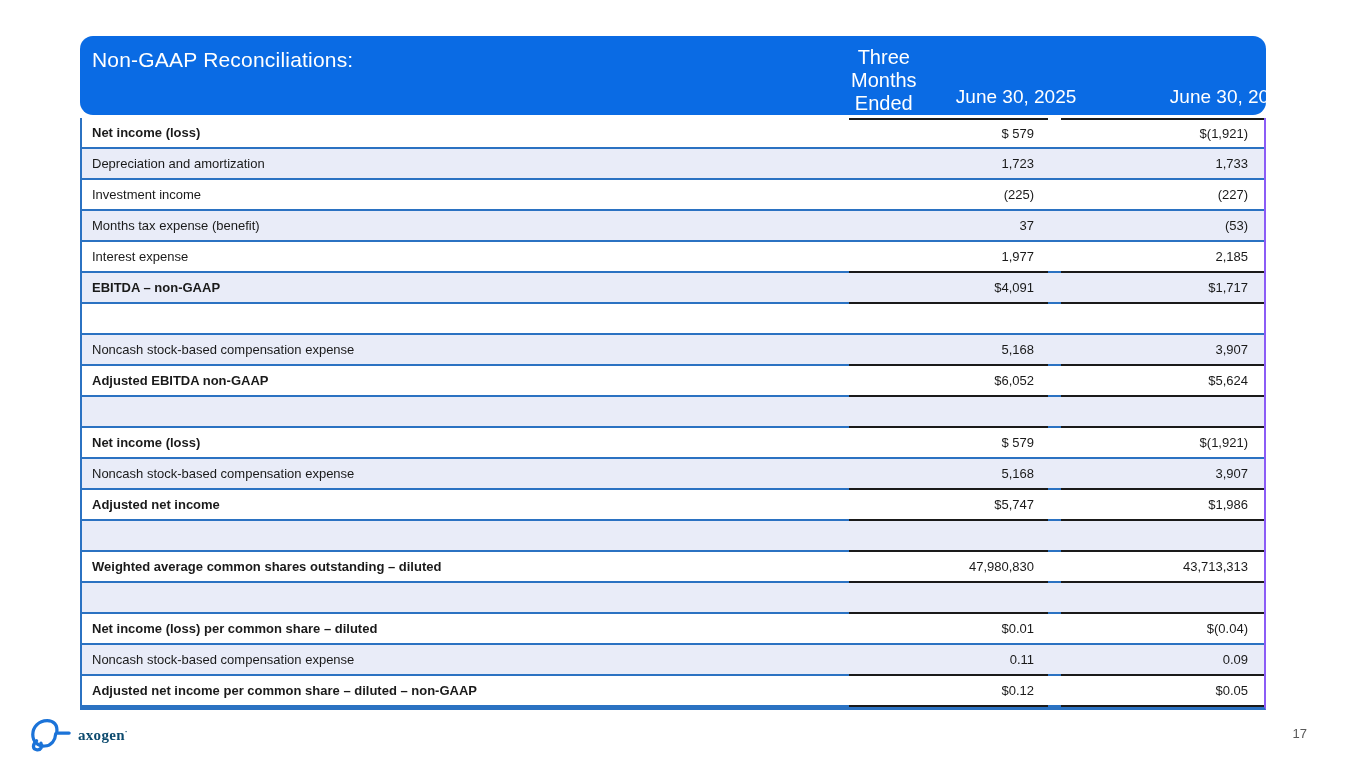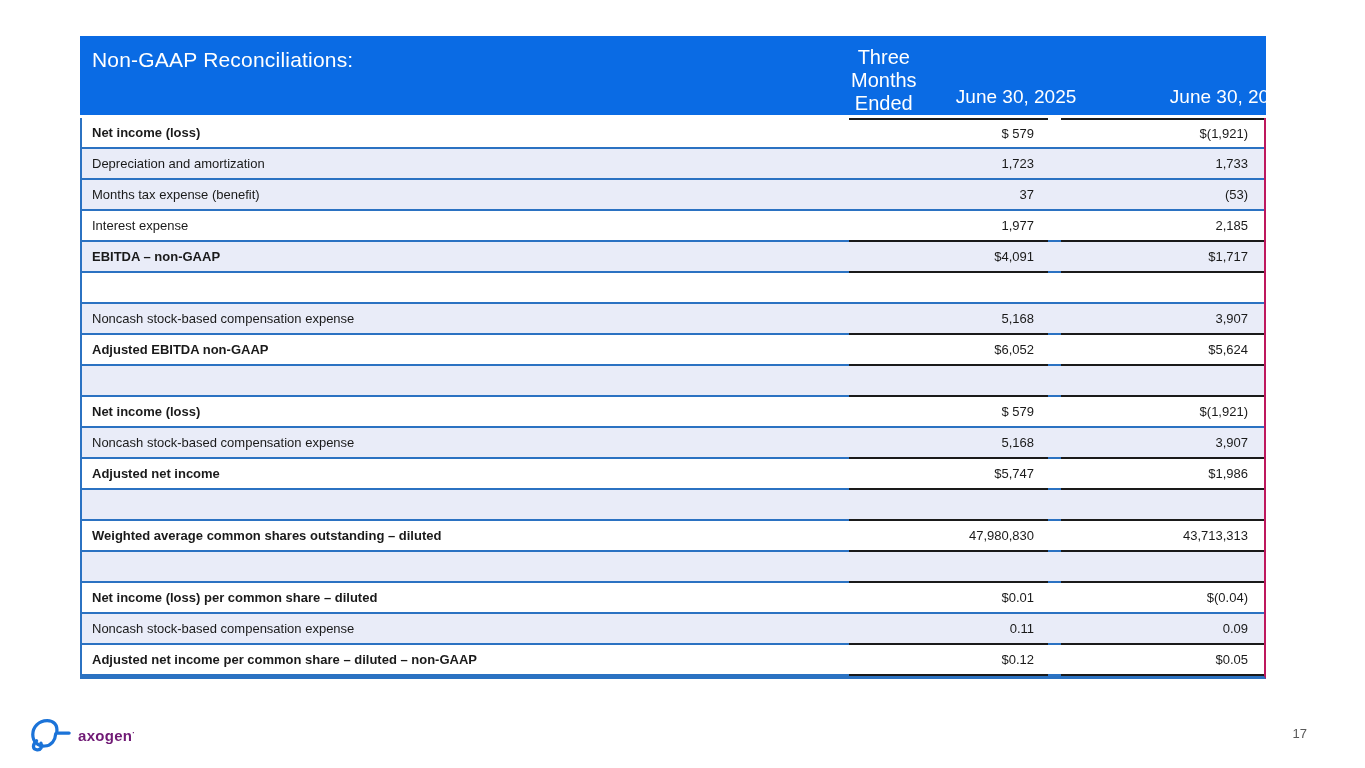--- a/index.html
+++ b/index.html
@@ -14,34 +14,35 @@
   
   .table-wrap { position: absolute; left: 80px; top: 36px; width: 1186px; }
 
   .thead {
     background: #0a6be4;
     color: #fff;
     height: 79px;
     display: grid;
     grid-template-columns: 1fr 415px;
     box-sizing: border-box;
+    border-radius: 13px;
   }
   .thead .title { padding: 12px 0 0 12px; font-size: 21px; letter-spacing: 0.2px; }
   .thead .cols {
     display: flex; flex-direction: row; justify-content: space-between;
     padding: 10px 0 7px 0; box-sizing: border-box;
   }
   .group-hdr { text-align: center; font-size: 20px; }
   .dates { display: grid; grid-template-columns: 199px 13px 203px; font-size: 19px; margin-top: 40px; }
   .date { text-align: center; }
 
   .tbody {
     margin-top: 3px;
     border-left: 2px solid #2b72c2;
-    border-right: 2px solid #be185d;
+    border-right: 2px solid #8b5cf6;
     border-bottom: 3px solid #2b72c2;
   }
   .row {
     display: grid;
     grid-template-columns: 1fr 199px 13px 203px;
     height: 31px;
     box-sizing: border-box;
     font-size: 13px;
     color: #1a1a1a;
     background: #ffffff;
@@ -59,24 +60,25 @@
   .cell.v2 { padding-right: 16px; }
   .cell.black { border-bottom-color: #1a1a1a; }
   .cell.topblack { border-top: 2px solid #1a1a1a; }
   .row .bold { font-weight: bold; }
 
   
   .logo { position: absolute; left: 28px; top: 716px; display: flex; align-items: center; }
   .logo svg { display: block; }
   .logo-word {
     margin-left: 6px;
-    color: #701a75;
+    color: #0c4a6e;
     font-weight: bold;
     font-size: 15px;
     letter-spacing: 0.3px;
+    font-family: Liberation Serif, serif;
   }
   .logo-word .mark { vertical-align: super; font-size: 8px; }
   .page-number {
     position: absolute; right: 58px; top: 726px;
     color: #595959; font-size: 13px;
   }
 </style>
 </head>
 <body>
 
@@ -100,20 +102,26 @@
           <div class="cell vc v1 topblack">$ 579</div>
           <div class="cell"></div>
           <div class="cell vc v2 topblack">$(1,921)</div>
         </div>
         <div class="row shade">
           <div class="cell lc">Depreciation and amortization</div>
           <div class="cell vc v1">1,723</div>
           <div class="cell"></div>
           <div class="cell vc v2">1,733</div>
         </div>
+        <div class="row">
+          <div class="cell lc">Investment income</div>
+          <div class="cell vc v1">(225)</div>
+          <div class="cell"></div>
+          <div class="cell vc v2">(227)</div>
+        </div>
         <div class="row shade">
           <div class="cell lc">Months tax expense (benefit)</div>
           <div class="cell vc v1">37</div>
           <div class="cell"></div>
           <div class="cell vc v2">(53)</div>
         </div>
         <div class="row">
           <div class="cell lc">Interest expense</div>
           <div class="cell vc v1 black">1,977</div>
           <div class="cell"></div>

